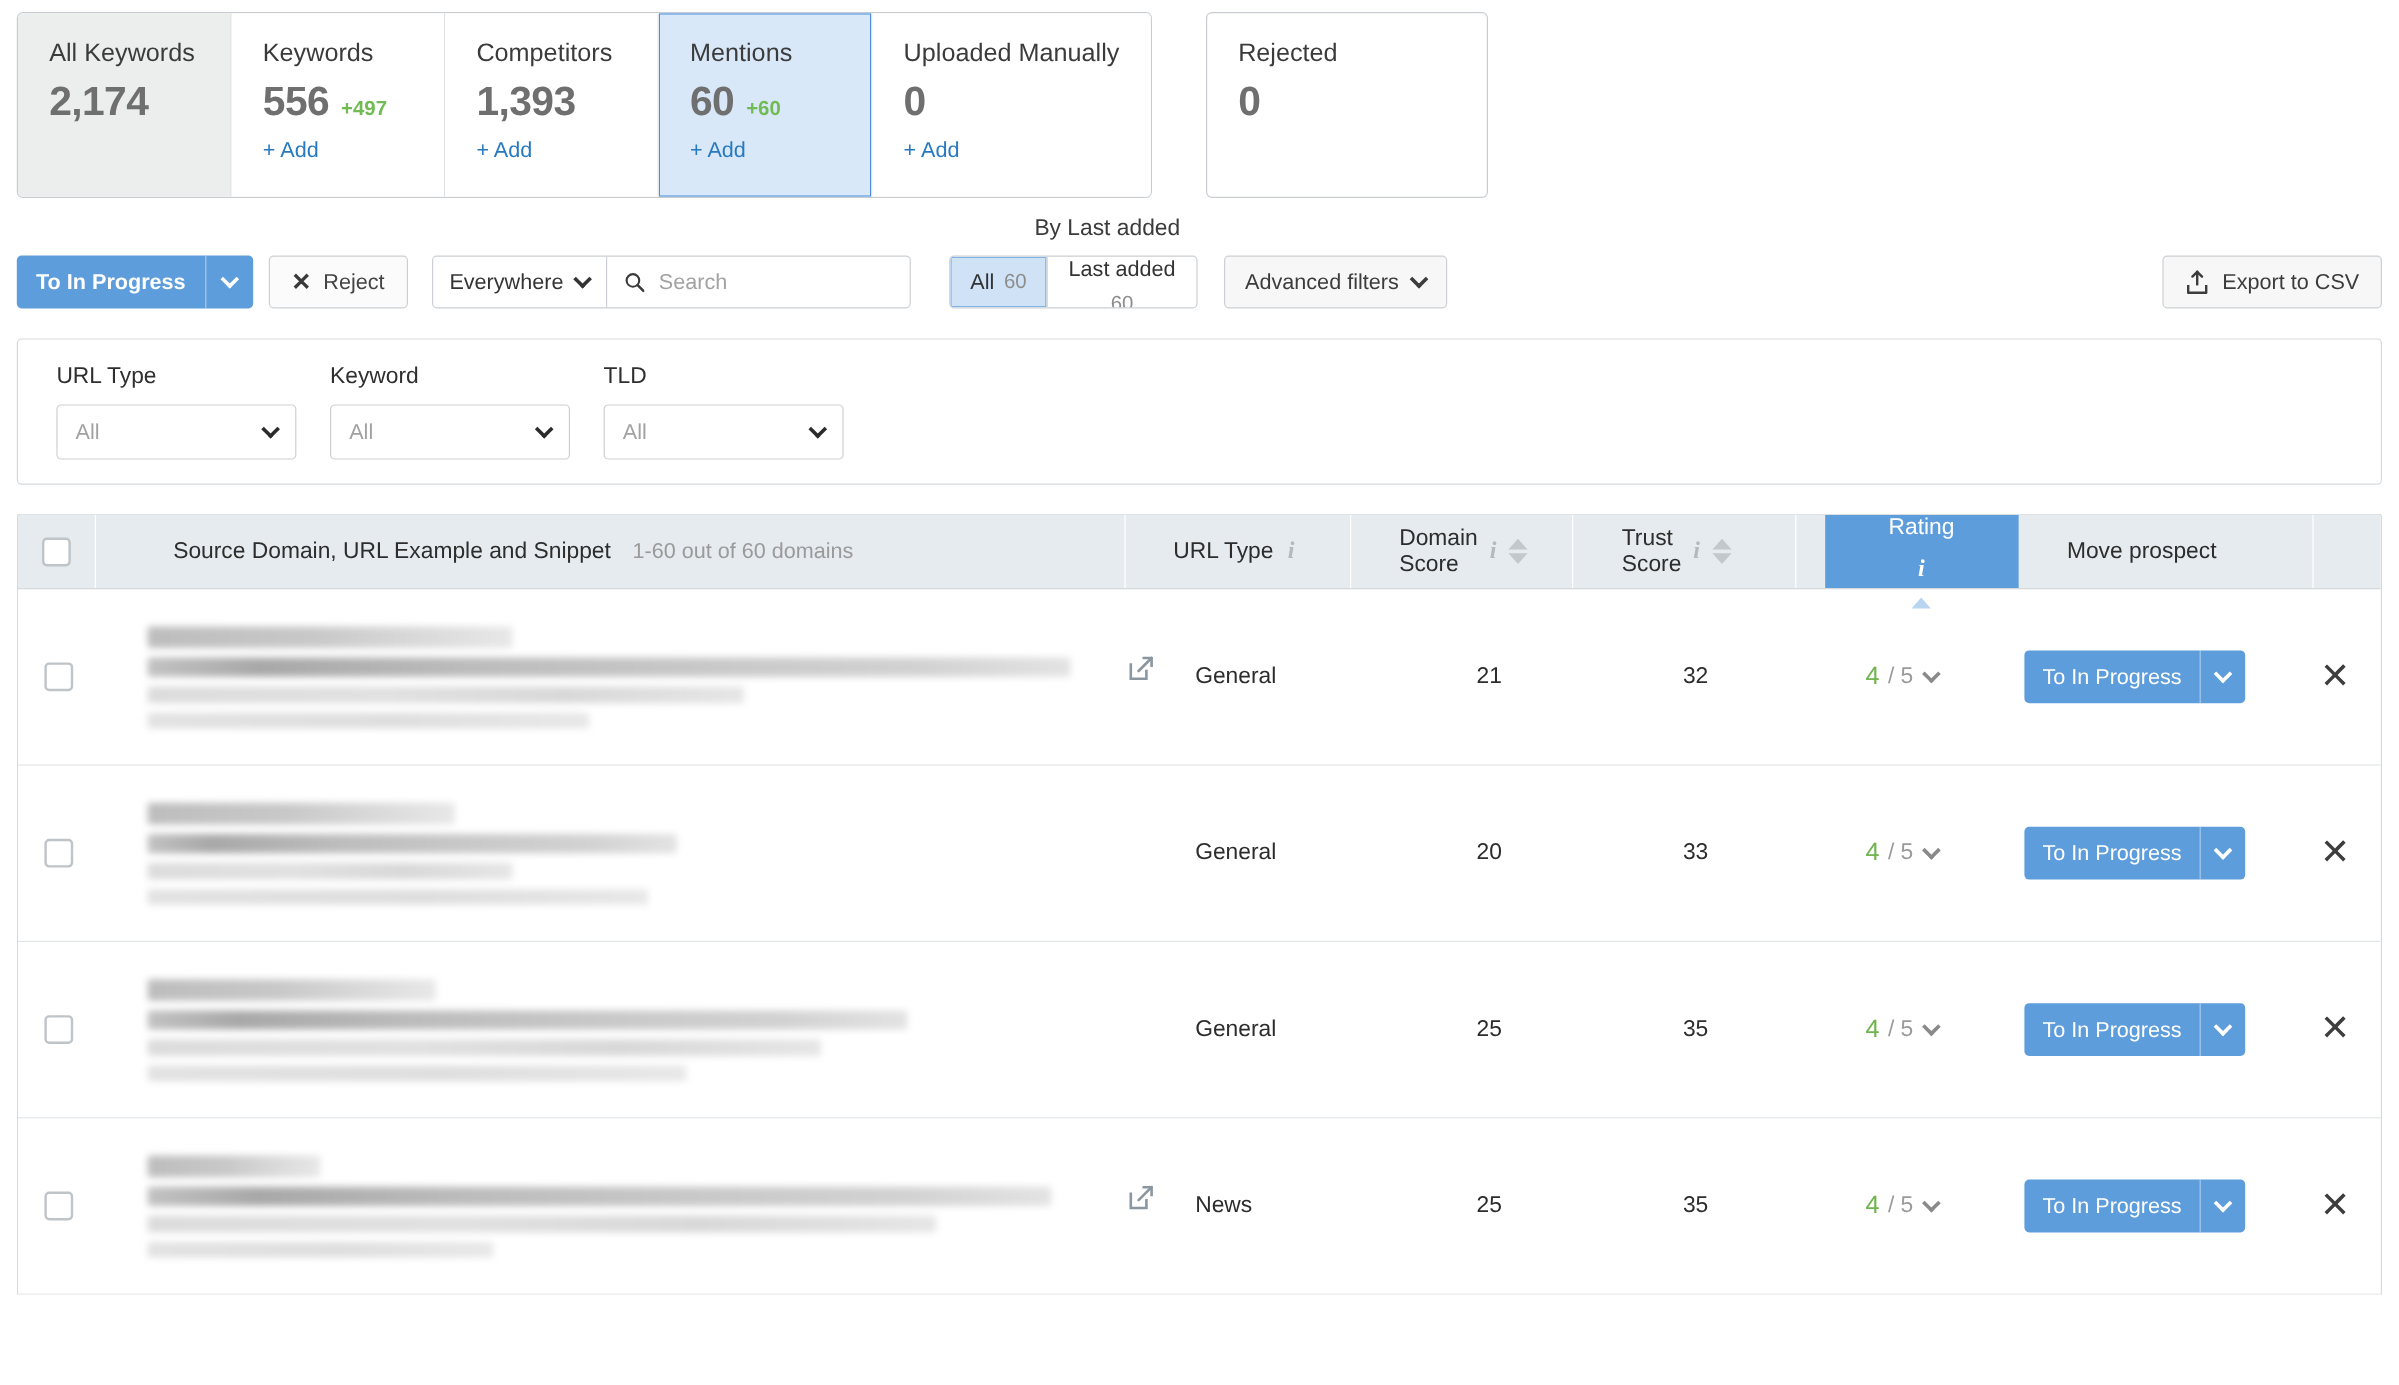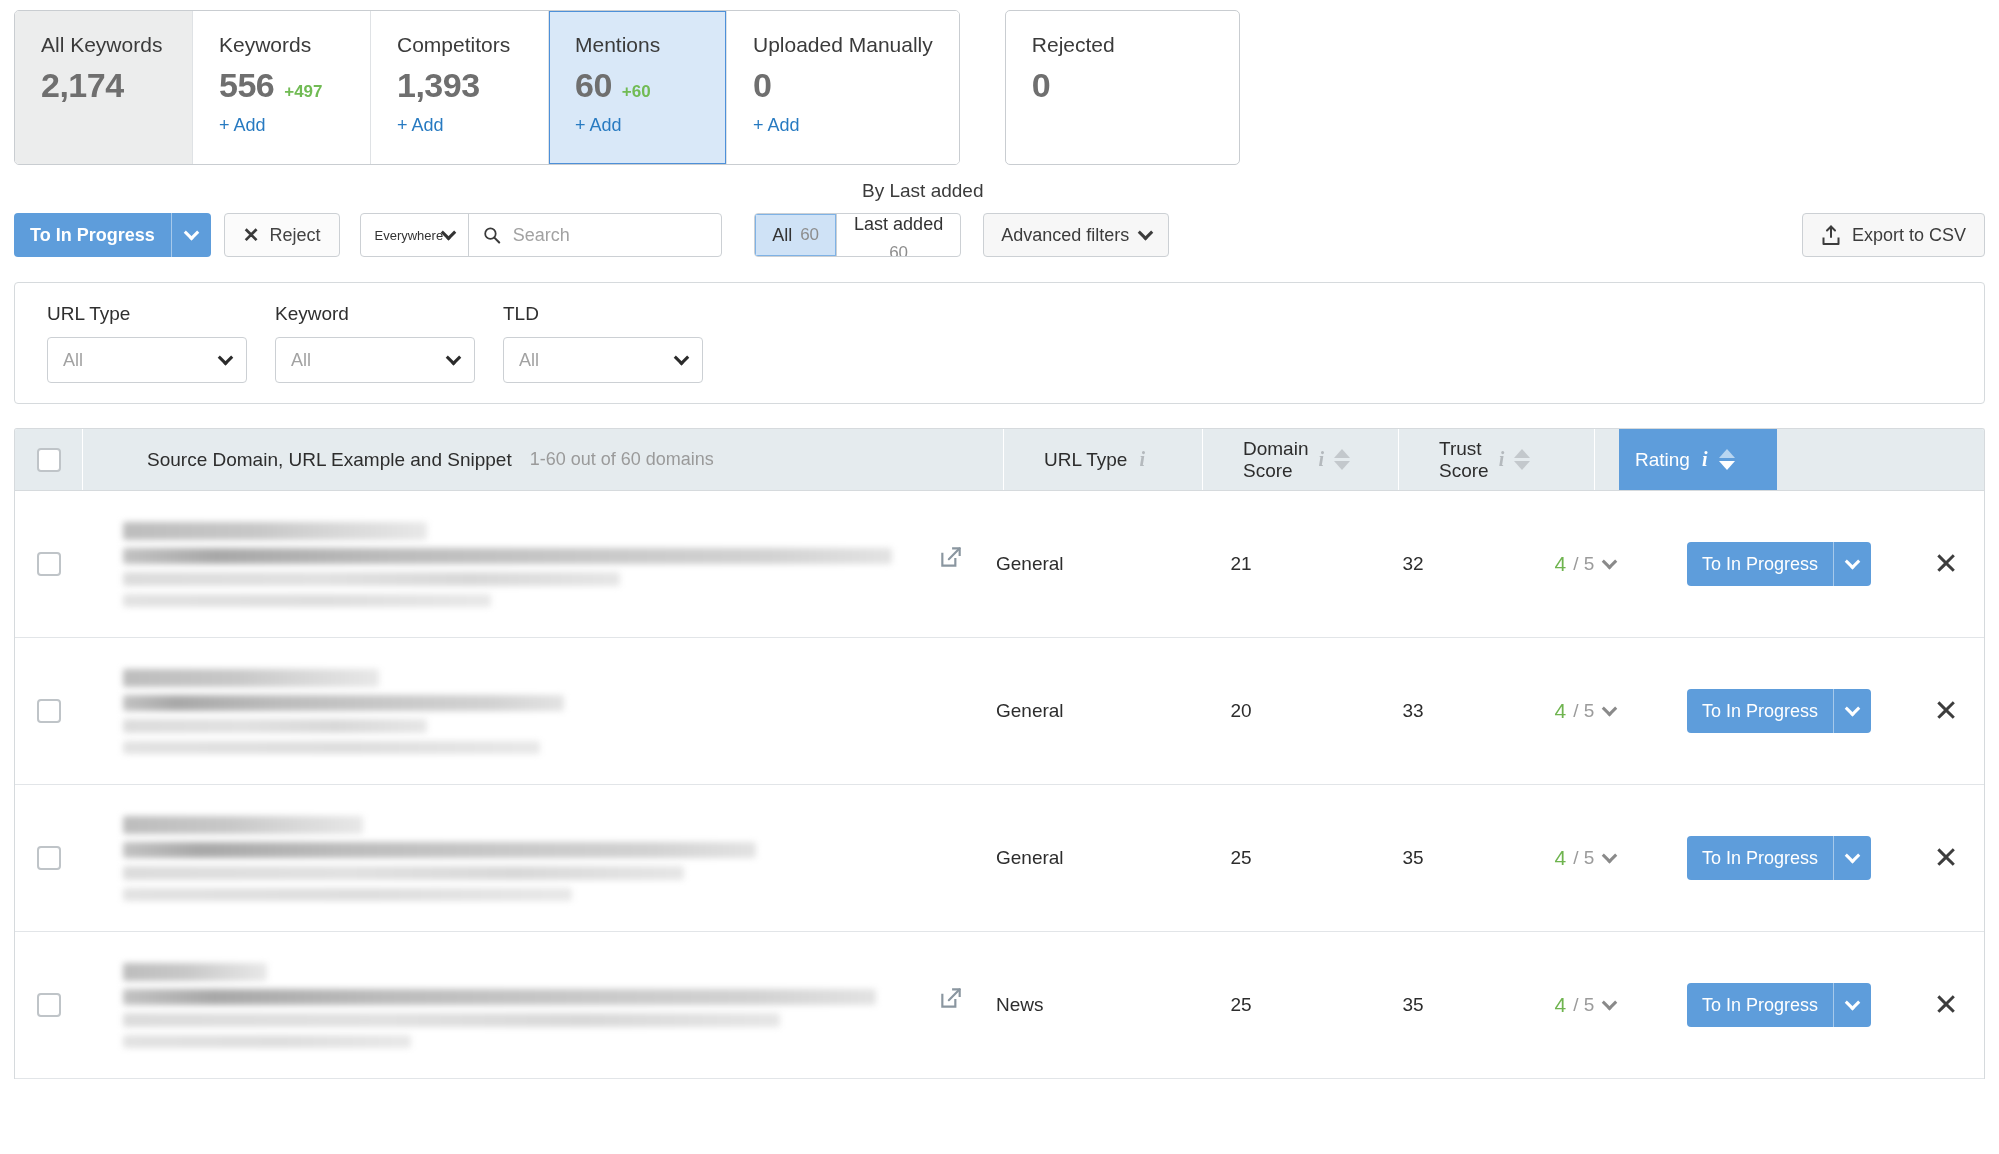--- a/index.html
+++ b/index.html
@@ -145,23 +145,23 @@
   .combo {
     display: flex;
     margin-left: 20px;
     height: 44px;
     border: 1px solid #ccd0d4;
     border-radius: 4px;
     background: #fff;
     overflow: hidden;
   }
   .combo .scope {
-    display: flex; align-items: center; gap: 0;
+    display: flex; align-items: center; gap: 10px;
     padding: 0 14px;
-    font-size: 13px;
+    font-size: 18px;
     color: #333;
     border-right: 1px solid #ccd0d4;
     cursor: pointer;
     white-space: nowrap;
   }
   .combo .search {
     display: flex; align-items: center; gap: 10px;
     padding: 0 14px;
     width: 252px;
   }
@@ -271,21 +271,21 @@
     color: #2d2d2d;
     padding: 0 16px;
   }
   .th.sorted { background: #5e9ddb; color: #fff; border-right-color: #5e9ddb; }
   .th-check { width: 68px; justify-content: center; border-right: 1px solid #ffffff; }
   .th-main  { width: 897px; gap: 18px; padding-left: 40px; }
   .th-count { color: #9a9a9a; font-size: 18px; }
   .th-urltype { width: 175px; gap: 12px; }
   .th-ds { width: 172px; gap: 10px; }
   .th-ts { width: 172px; gap: 10px; }
-  .th-rating { width: 158px; gap: 12px; }
+  .th-rating { width: 172px; gap: 12px; flex-direction: column; }
   .th-move { width: 237px; }
   .th-last { flex: 1; border-right: none; }
   .th-twoline { line-height: 1.15; }
 
   .i-icon {
     font-style: italic;
     font-weight: bold;
     font-family: "Liberation Serif", serif;
     font-size: 20px;
     color: #b4b9bd;
@@ -546,20 +546,23 @@
         <span class="tri tri-dn"></span>
       </span>
     </div>
     <div class="th th-rating sorted">
       <span>Rating</span>
       <span class="i-icon">i</span>
       <span class="sorter">
         <span class="tri tri-up"></span>
         <span class="tri tri-dn"></span>
       </span>
+    </div>
+    <div class="th th-move">
+      <span>Move prospect</span>
     </div>
     <div class="th th-last"></div>
   </div>
 
   <div id="tableBody">
       <div class="row">
         <div class="cell c-check">
           <div class="checkbox"></div>
         </div>
         <div class="cell c-main">

